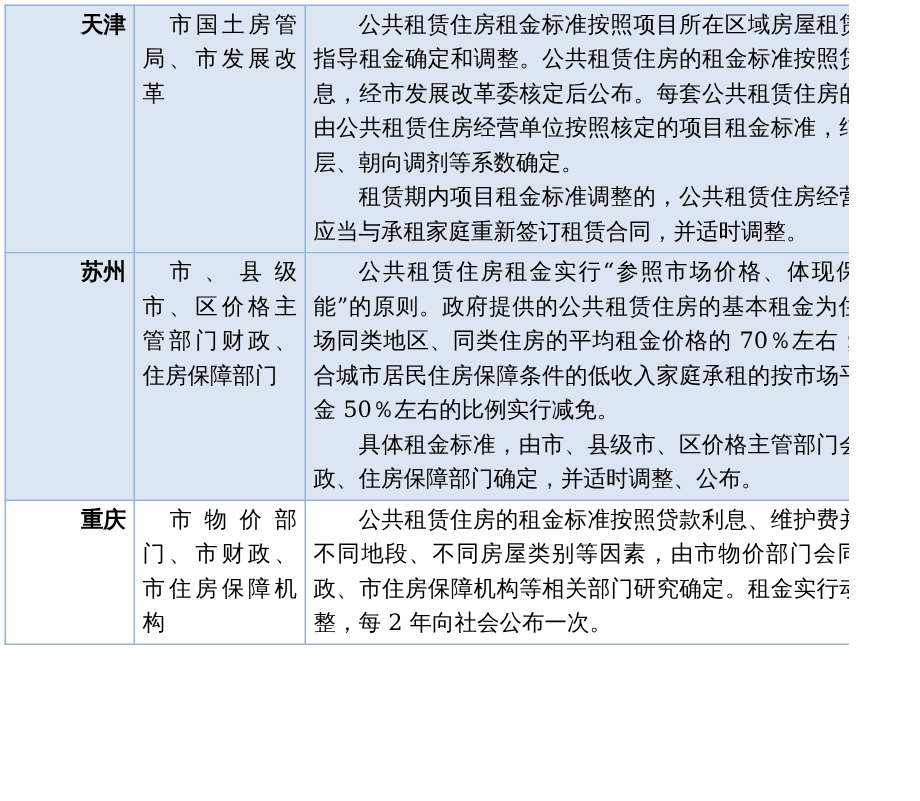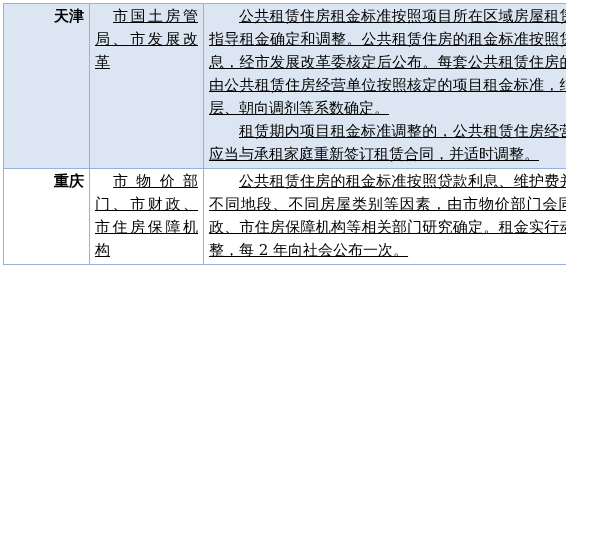--- a/index.html
+++ b/index.html
@@ -33,21 +33,20 @@
   td.city-cell {
     text-align: right;
     font-weight: bold;
     padding-right: 9px;
   }
   td.dept-cell p, td.desc-cell p {
     margin: 0;
     text-align: justify;
     text-indent: 2em;
     word-break: break-all;
-    text-decoration: underline;
   }
   td.dept-cell p { text-indent: 1.2em; }
   tr.row-0 { height: 162px; }
   tr.row-1 { height: 113px; }
   tr.row-2 { height: 161px; }
   tr.row-3 { height: 93px; }
 </style>
 </head>
 <body>
 
@@ -65,20 +64,30 @@
       <td class="dept-cell">
         <p>市国土房管局、市发展改革</p>
       </td>
       <td class="desc-cell">
         <p>公共租赁住房租金标准按照项目所在区域房屋租赁市场指导租金确定和调整。公共租赁住房的租金标准按照贷款利息，经市发展改革委核定后公布。每套公共租赁住房的租金由公共租赁住房经营单位按照核定的项目租金标准，结合楼层、朝向调剂等系数确定。</p>
         <p>租赁期内项目租金标准调整的，公共租赁住房经营单位应当与承租家庭重新签订租赁合同，并适时调整。</p>
       </td>
     </tr>
 
 
+    <tr class="shaded row-2">
+      <td class="city-cell">苏州</td>
+      <td class="dept-cell">
+        <p>市、县级市、区价格主管部门财政、住房保障部门</p>
+      </td>
+      <td class="desc-cell">
+        <p>公共租赁住房租金实行“参照市场价格、体现保障功能”的原则。政府提供的公共租赁住房的基本租金为住房市场同类地区、同类住房的平均租金价格的 70％左右；对符合城市居民住房保障条件的低收入家庭承租的按市场平均租金 50％左右的比例实行减免。</p>
+        <p>具体租金标准，由市、县级市、区价格主管部门会同财政、住房保障部门确定，并适时调整、公布。</p>
+      </td>
+    </tr>
 
     <tr class="plain row-3">
       <td class="city-cell">重庆</td>
       <td class="dept-cell">
         <p>市物价部门、市财政、市住房保障机构</p>
       </td>
       <td class="desc-cell">
         <p>公共租赁住房的租金标准按照贷款利息、维护费并根据不同地段、不同房屋类别等因素，由市物价部门会同市财政、市住房保障机构等相关部门研究确定。租金实行动态调整，每 2 年向社会公布一次。</p>
       </td>
     </tr>

